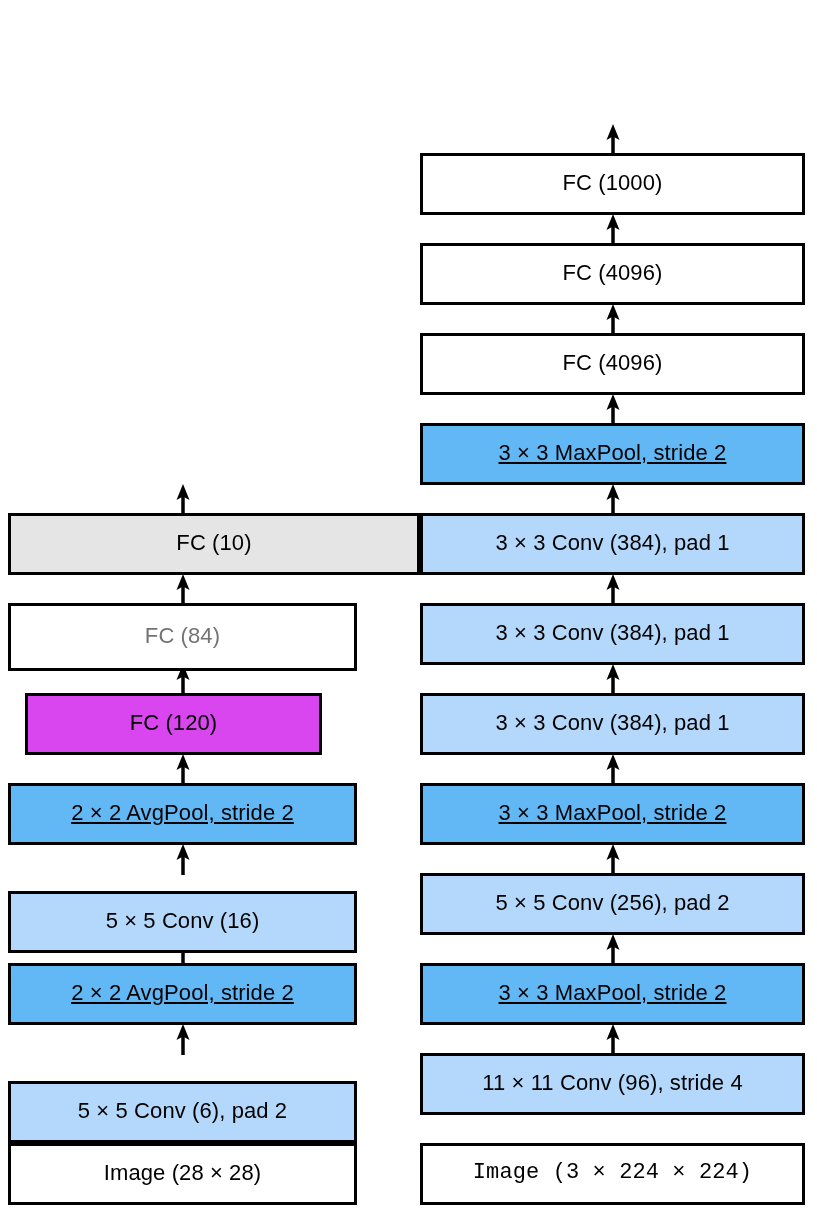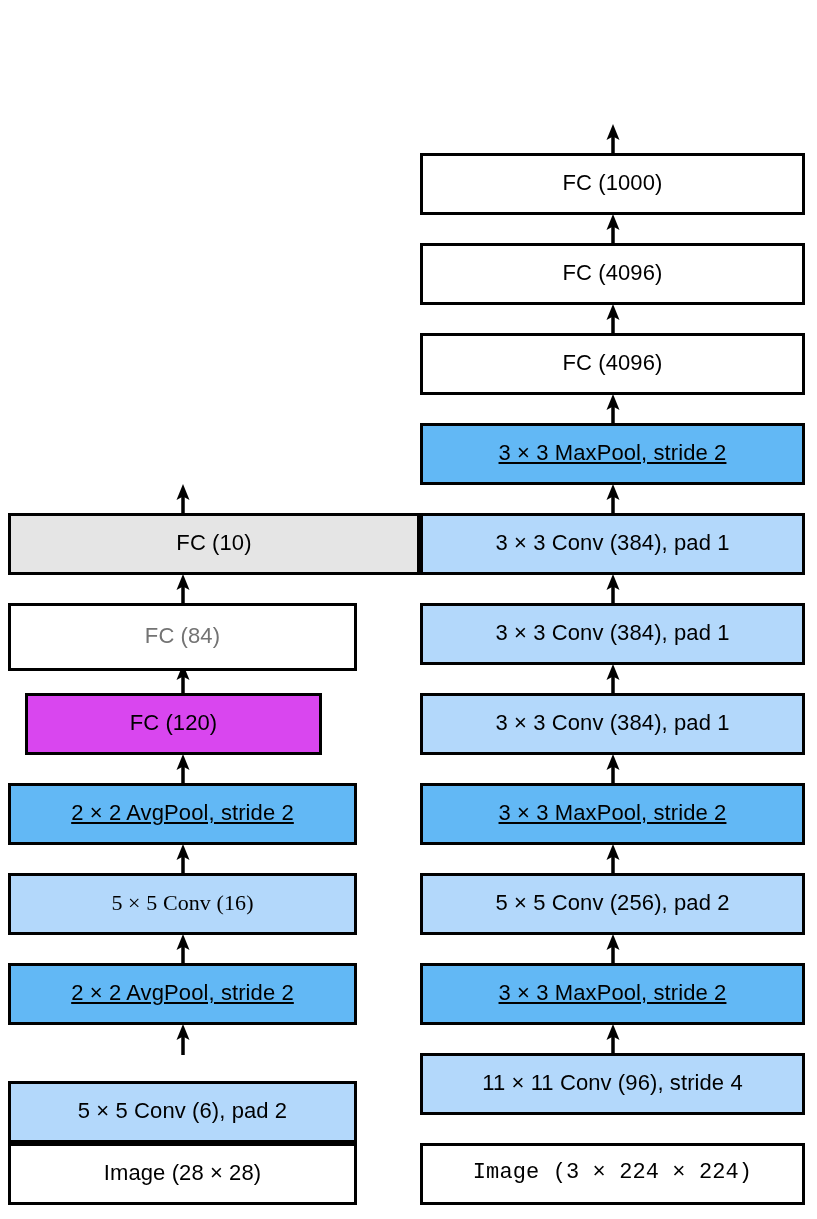--- a/index.html
+++ b/index.html
@@ -74,21 +74,21 @@
         <line x1="12" y1="32" x2="12" y2="10" stroke="#000000" stroke-width="3.5"></line>
         <polygon points="12,1 5.5,17 12,13.5 18.5,17" fill="#000000"></polygon>
       </svg>
       <div class="node pool" style="left: 8px; top: 963px; width: 349px; height: 62px; border-width: 3px; border-color: rgb(0, 0, 0); color: rgb(0, 0, 0); background: rgb(98, 184, 245);">
         <span class="node-label">2 × 2 AvgPool, stride 2</span>
       </div>
       <svg class="arrow" width="24" height="32" viewBox="0 0 24 32" style="left: 170.5px; top: 933px;">
         <line x1="12" y1="32" x2="12" y2="10" stroke="#000000" stroke-width="3.5"></line>
         <polygon points="12,1 5.5,17 12,13.5 18.5,17" fill="#000000"></polygon>
       </svg>
-      <div class="node conv" style="left: 8px; top: 873px; width: 349px; height: 62px; border-width: 3px; border-color: rgb(0, 0, 0); color: rgb(0, 0, 0); background: rgb(179, 216, 251); font-family: Liberation Serif, serif;">
+      <div class="node conv" style="left: 8px; top: 891px; width: 349px; height: 62px; border-width: 3px; border-color: rgb(0, 0, 0); color: rgb(0, 0, 0); background: rgb(179, 216, 251);">
         <span class="node-label">5 × 5 Conv (16)</span>
       </div>
       <svg class="arrow" width="24" height="32" viewBox="0 0 24 32" style="left: 170.5px; top: 843px;">
         <line x1="12" y1="32" x2="12" y2="10" stroke="#000000" stroke-width="3.5"></line>
         <polygon points="12,1 5.5,17 12,13.5 18.5,17" fill="#000000"></polygon>
       </svg>
       <div class="node pool" style="left: 8px; top: 783px; width: 349px; height: 62px; border-width: 3px; border-color: rgb(0, 0, 0); color: rgb(0, 0, 0); background: rgb(98, 184, 245);">
         <span class="node-label">2 × 2 AvgPool, stride 2</span>
       </div>
       <svg class="arrow" width="24" height="32" viewBox="0 0 24 32" style="left: 170.5px; top: 753px;">

